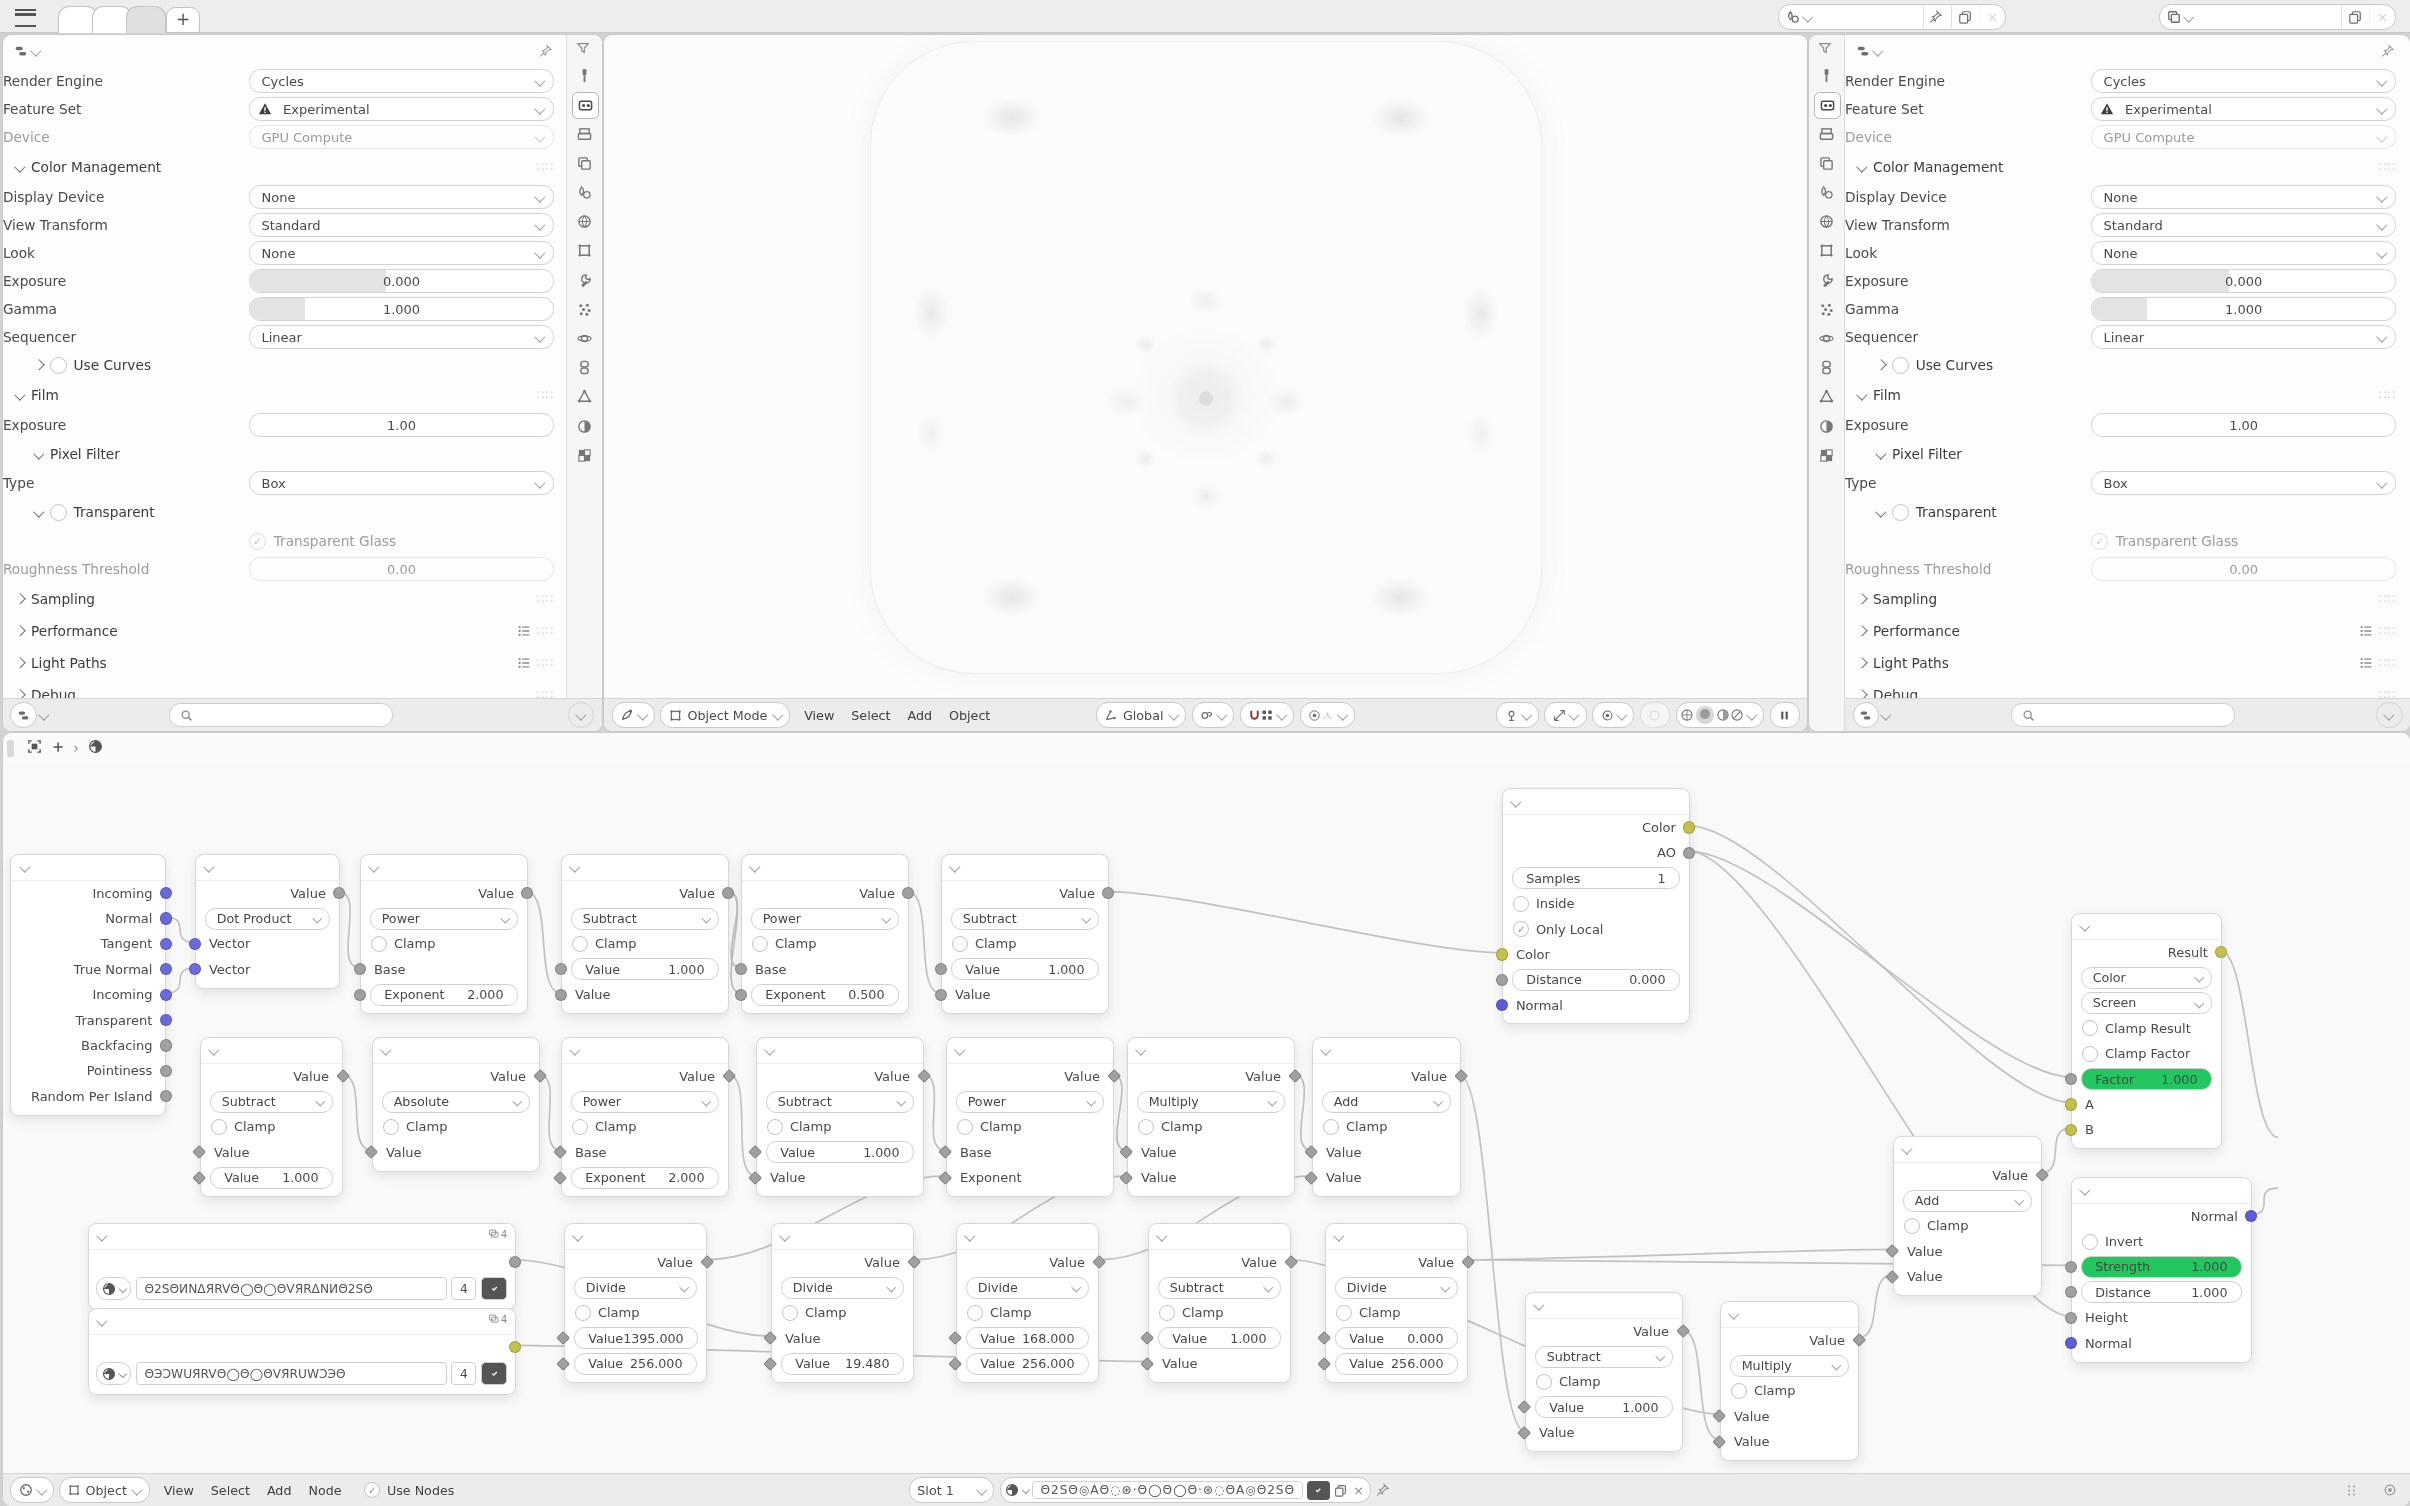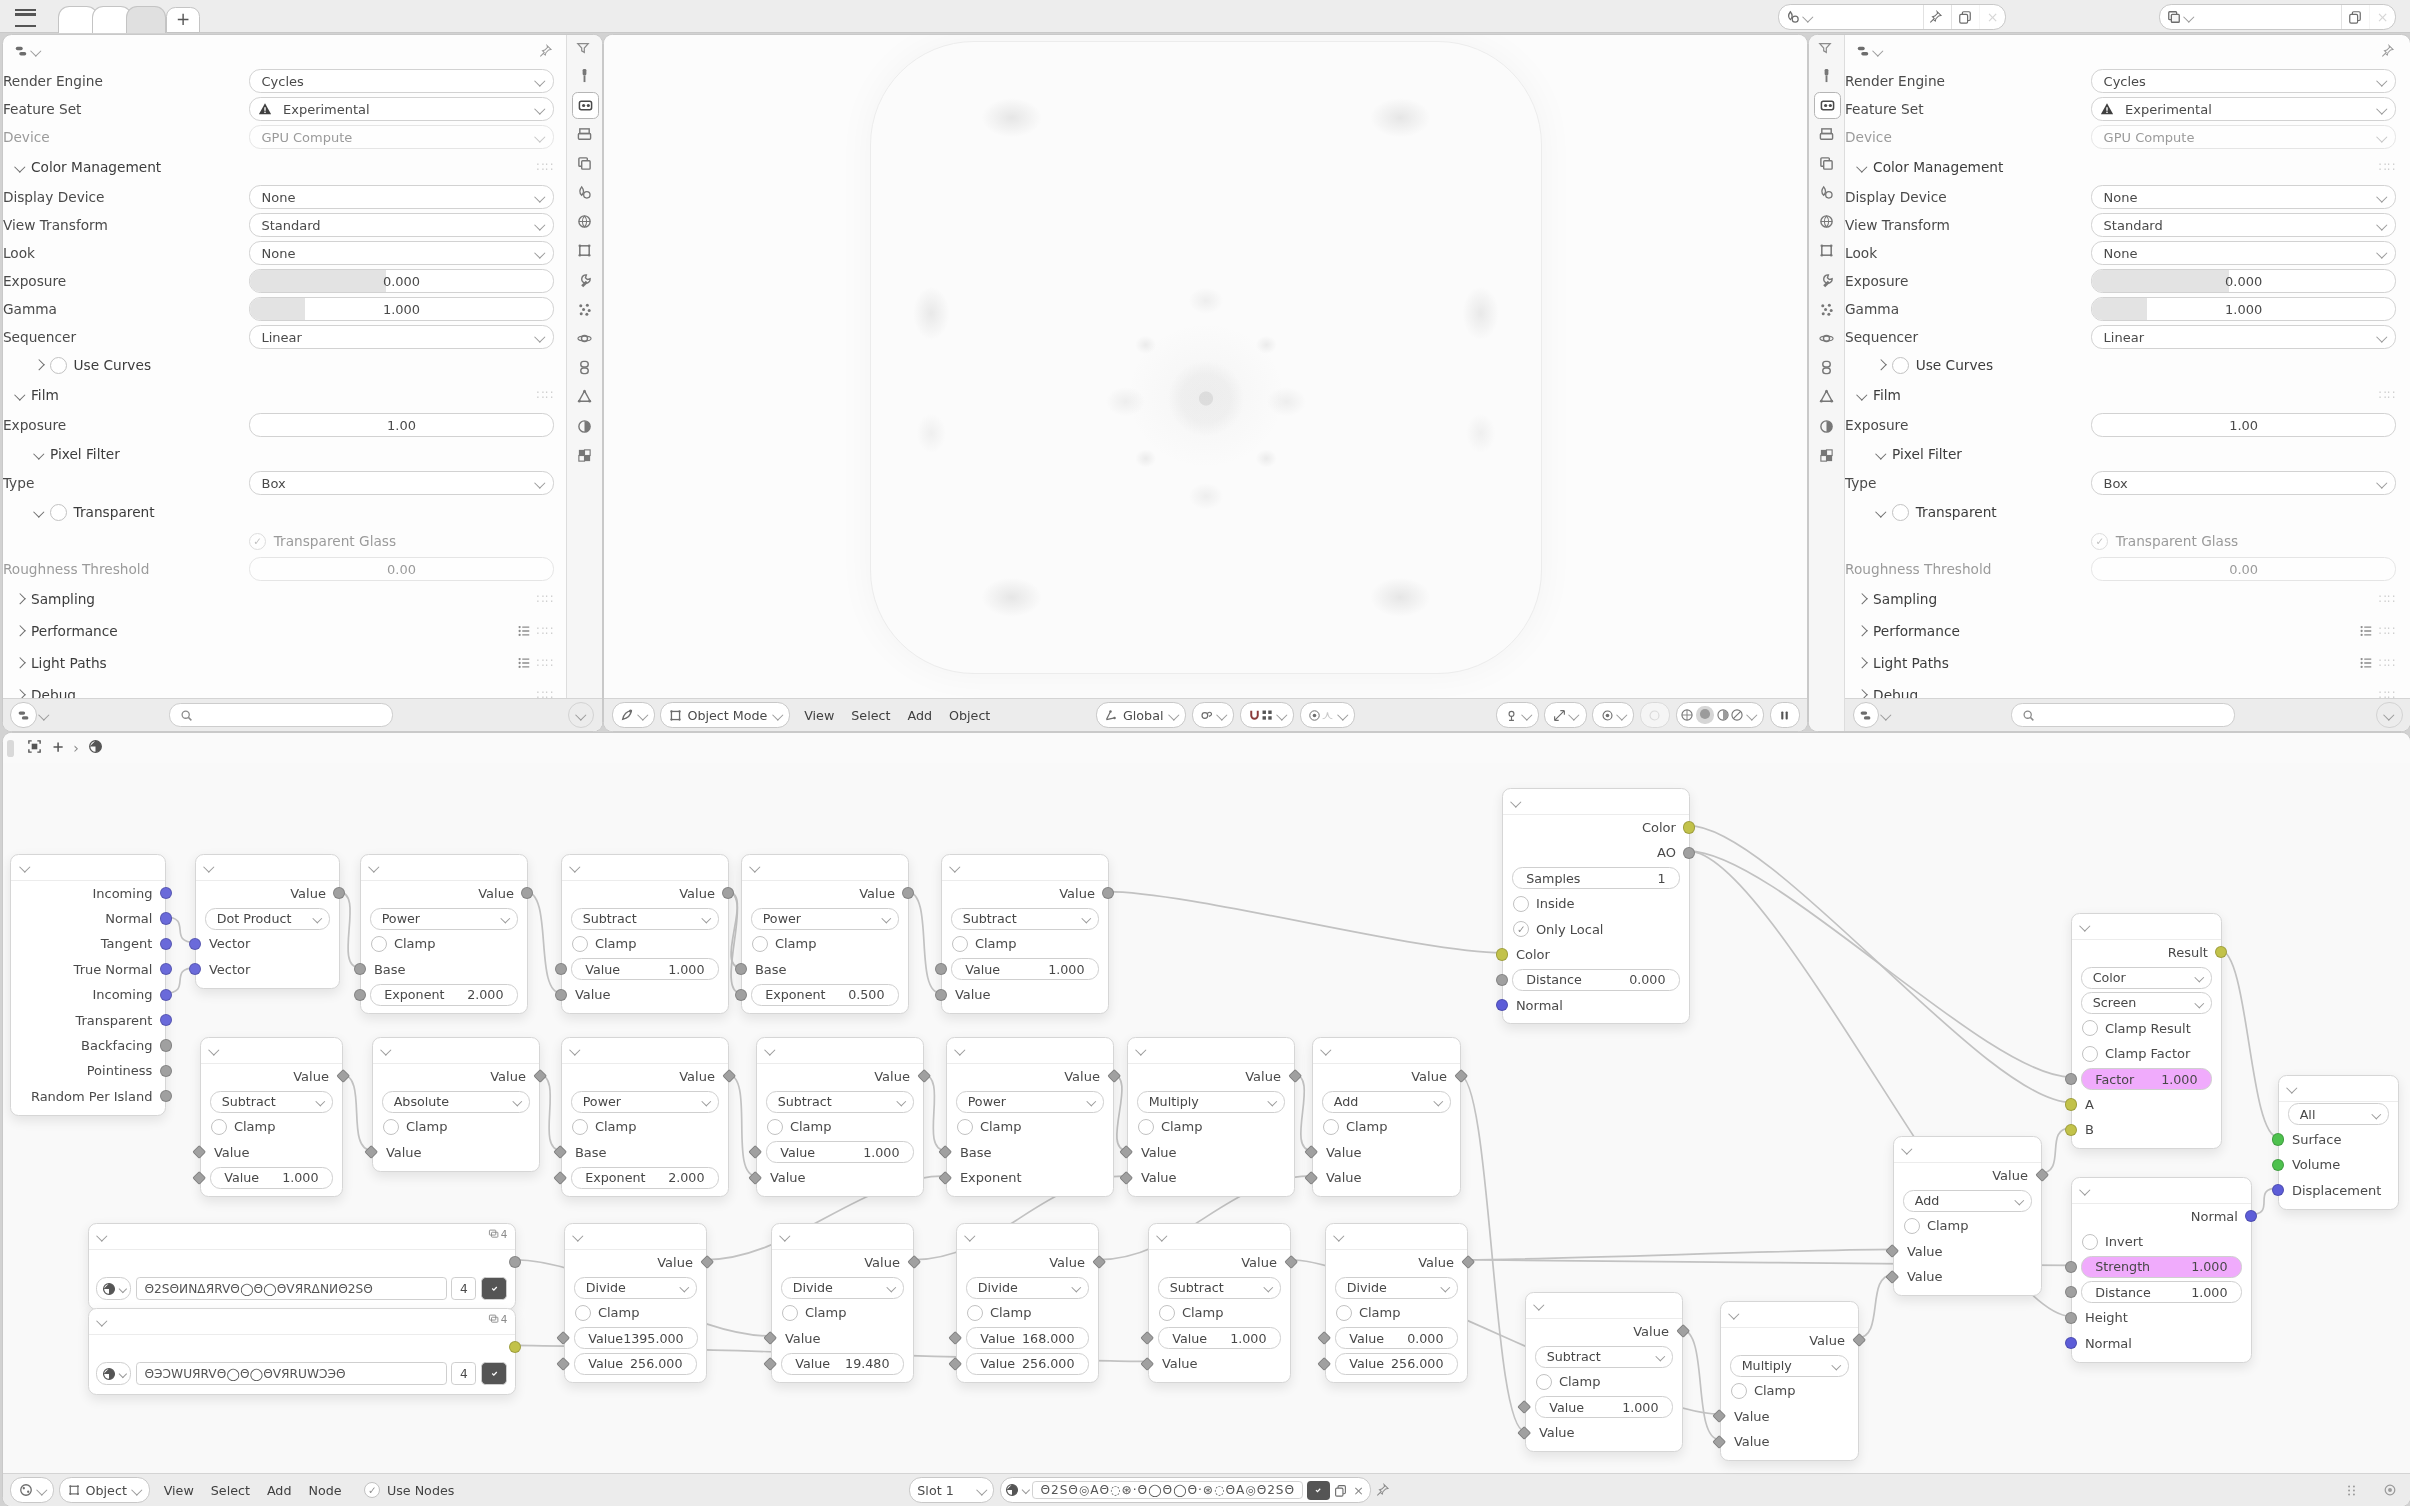--- a/index.html
+++ b/index.html
@@ -63,21 +63,21 @@
   .nout{justify-content:flex-end;padding-right:13px;}
   .nin{padding-left:13px;}
   .sock{position:absolute;width:12.2px;height:12.2px;border-radius:50%;top:6.6px;z-index:3;border:0.9px solid rgba(0,0,0,.18);box-sizing:border-box;}
   .sock.d{border-radius:1.9px;transform:rotate(45deg);width:10.4px;height:10.4px;top:7.5px;}
   .sock.sl{left:-6.6px;} .sock.sr{right:-6.6px;}
   .nsel{flex:1;height:20px;margin:0 9.4px;border:0.9px solid #cfcfcf;border-radius:10.4px;background:#fff;display:flex;align-items:center;font-size:12.7px;color:#474747;}
   .nsel .txt{padding-left:10.4px;white-space:nowrap;}
   .nsel .chev{margin-left:auto;margin-right:7.5px;width:5.6px;height:5.6px;}
   .nfld{flex:1;height:20px;margin:0 9.4px;border:0.9px solid #cfcfcf;border-radius:10.4px;background:#fff;display:flex;align-items:center;font-size:12.7px;color:#474747;}
   .nfld .l{padding-left:13px;} .nfld .v{margin-left:auto;padding-right:13px;}
-  .nfld.dis{background:#f0abfc;gap:16px;}
+  .nfld.dis{background:#22c55e;gap:16px;}
   .nchk{padding-left:10.4px;display:flex;align-items:center;gap:6.6px;}
   .nchk .ckc{width:14px;height:14px;}
   .ndb{display:flex;align-items:center;gap:4.7px;padding:0 7.5px;width:100%;box-sizing:border-box;}
   .ndb .ic{height:21px;border:0.9px solid #cfcfcf;border-radius:10.4px;display:flex;align-items:center;padding:0 4.7px;background:#fff;}
   .ndb .nm{flex:1;height:21px;border:0.9px solid #cfcfcf;border-radius:3.8px;display:flex;align-items:center;padding:0 7.5px;font-size:12.2px;color:#555;
             white-space:nowrap;overflow:hidden;}
   .ndb .ct{height:21px;border:0.9px solid #cfcfcf;border-radius:3.8px;display:flex;align-items:center;padding:0 7.5px;font-size:12.2px;background:#fff;}
   .ndb .sh{height:21px;width:24.5px;border:0.9px solid #cfcfcf;border-radius:3.8px;display:flex;align-items:center;justify-content:center;background:#555;border-radius:4.7px;}
   .texbadge{position:absolute;top:3.8px;right:7.5px;color:#8b8b8b;font-size:10.4px;display:flex;align-items:center;gap:1.9px;z-index:4;}
   .ne-footer{position:absolute;left:0;right:0;bottom:0;height:32px;background:#ececec;border-top:0.9px solid #d4d4d4;display:flex;align-items:center;font-size:12.7px;color:#444;}
@@ -1697,43 +1697,20 @@
         </div>
         <div class="nrow nin">
           <span>A</span>
                <span class="sock sl" style="background:#c2c24a"></span>
         </div>
         <div class="nrow nin">
           <span>B</span>
                <span class="sock sl" style="background:#c2c24a"></span>
         </div>
       </div>
-      <div class="node" style="left: 2275px; top: 312px; width: 119px; height: 133px;">
-        <div class="nhead">
-          <span class="chev"></span>
-        </div>
-        <div class="nrow">
-          <span class="nsel">
-            <span class="txt">All</span>
-            <span class="chev"></span>
-          </span>
-        </div>
-        <div class="nrow nin">
-          <span>Surface</span>
-               <span class="sock sl" style="background:#4ec14e"></span>
-        </div>
-        <div class="nrow nin">
-          <span>Volume</span>
-               <span class="sock sl" style="background:#4ec14e"></span>
-        </div>
-        <div class="nrow nin">
-          <span>Displacement</span>
-               <span class="sock sl" style="background:#5d5dd8"></span>
-        </div>
-      </div>
       <div class="node" style="left: 2068px; top: 414px; width: 179px; height: 184px;">
         <div class="nhead">
           <span class="chev"></span>
         </div>
         <div class="nrow nout">
           <span>Normal</span>
                <span class="sock sr" style="background:#5d5dd8"></span>
         </div>
         <div class="nrow nchk">
           <span class="ckc"></span>

